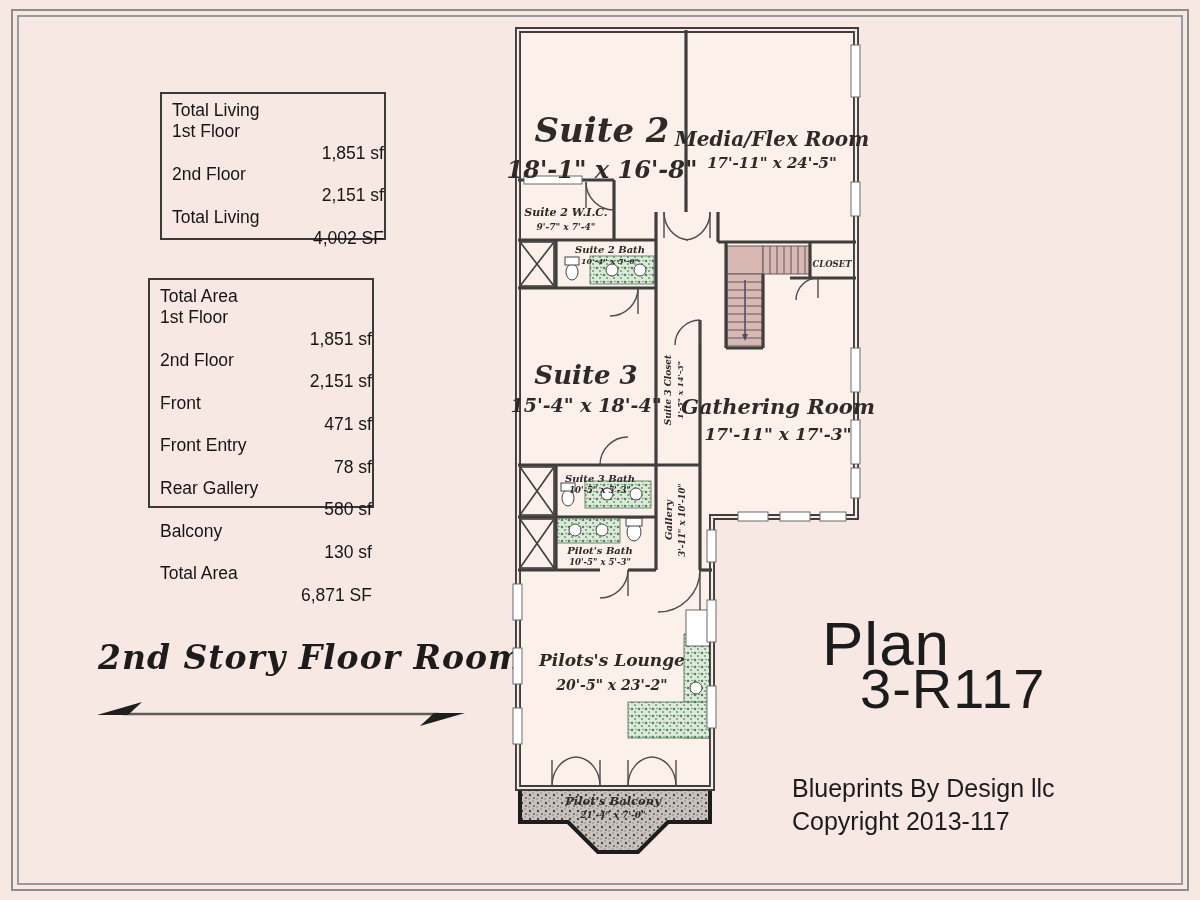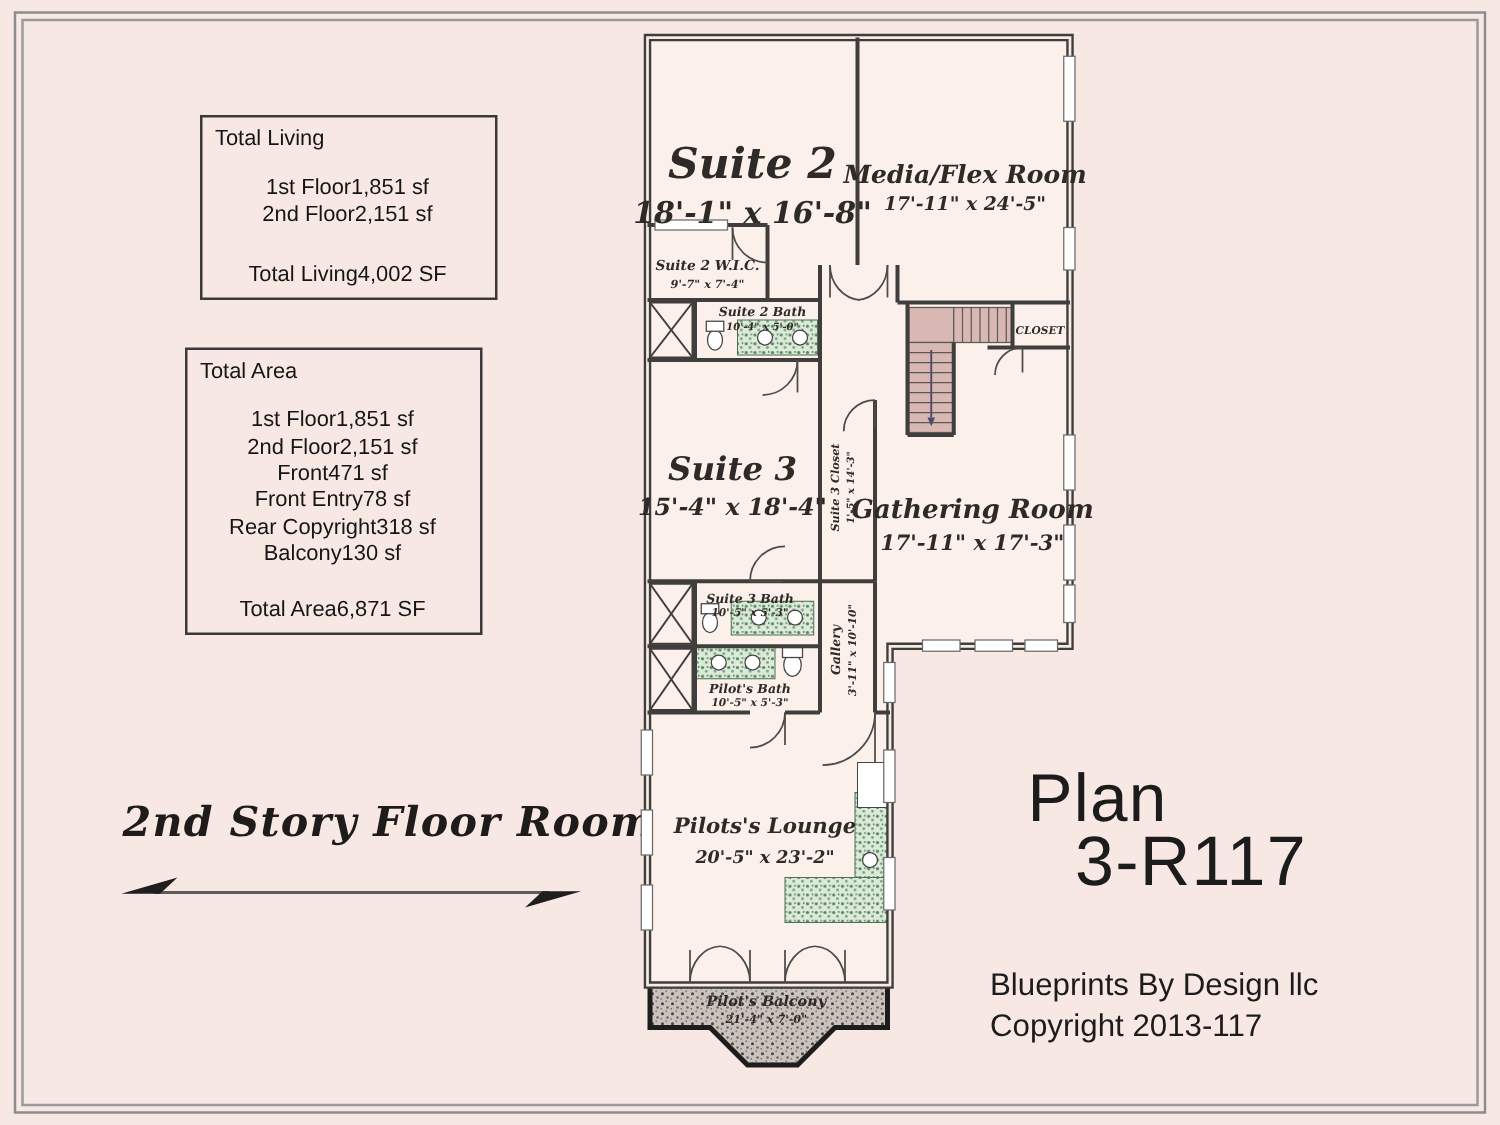--- a/index.html
+++ b/index.html
@@ -7,39 +7,39 @@
     width:1200px;height:900px;position:relative;overflow:hidden;
     background:#f8e8e3;
     font-family:"Liberation Sans",sans-serif;
     color:#1b1b1b;
   }
   .frame-outer{position:absolute;left:11px;top:9px;right:11px;bottom:9px;border:2px solid #8d8d8d;}
   .frame-inner{position:absolute;left:17px;top:15px;right:17px;bottom:15px;border:2px solid #9a9a9a;}
 
   .spec-table{
     position:absolute;border:2px solid #3a3a3a;background:transparent;
-    padding:6px 12px 8px 10px;font-size:17.5px;line-height:1.22;color:#151515;
+    padding:6px 0 8px 10px;font-size:17.5px;line-height:1.22;color:#151515;
     display:flex;flex-direction:column;
   }
   .t-living{left:160px;top:92px;width:212px;height:130px;}
   .t-area{left:148px;top:278px;width:212px;height:212px;}
-  .spec-row{display:flex;justify-content:center;}
+  .spec-row{display:flex;justify-content:center;flex-direction:column;}
   .spec-row .val{text-align:right;}
   .gap-s{height:18px;}
   .gap-t{flex:1;}
 
   .plan-script{
     position:absolute;left:98px;top:638px;width:370px;text-align:center;
     font-family:"DejaVu Serif",serif;font-style:italic;font-weight:700;
     font-size:33px;color:#1e1c1a;letter-spacing:1px;white-space:nowrap;
   }
   .title-arrow{position:absolute;left:95px;top:692px;}
 
   .plan-word{
-    position:absolute;left:822px;top:608px;font-size:54px;color:#1c1c1c;letter-spacing:1px;
+    position:absolute;left:822px;top:608px;font-size:62px;color:#1c1c1c;letter-spacing:1px;
   }
   .plan-num{
     position:absolute;left:860px;top:656px;font-size:56px;color:#1c1c1c;letter-spacing:1px;
   }
   .credits{
     position:absolute;left:792px;top:772px;font-size:25px;color:#1c1c1c;line-height:1.32;
   }
 
   svg text{fill:#2e2a27;}
   .scr{font-family:"DejaVu Serif",serif;font-style:italic;font-weight:700;}
@@ -82,22 +82,22 @@
   </div>
   <div class="spec-row">
     <span>Front</span>
     <span class="val">471 sf</span>
   </div>
   <div class="spec-row">
     <span>Front Entry</span>
     <span class="val">78 sf</span>
   </div>
   <div class="spec-row">
-    <span>Rear Copyright</span>
-    <span class="val">318 sf</span>
+    <span>Rear Gallery</span>
+    <span class="val">580 sf</span>
   </div>
   <div class="spec-row">
     <span>Balcony</span>
     <span class="val">130 sf</span>
   </div>
   <div class="gap-t"></div>
   <div class="spec-row">
     <span>Total Area</span>
     <span class="val">6,871 SF</span>
   </div>

